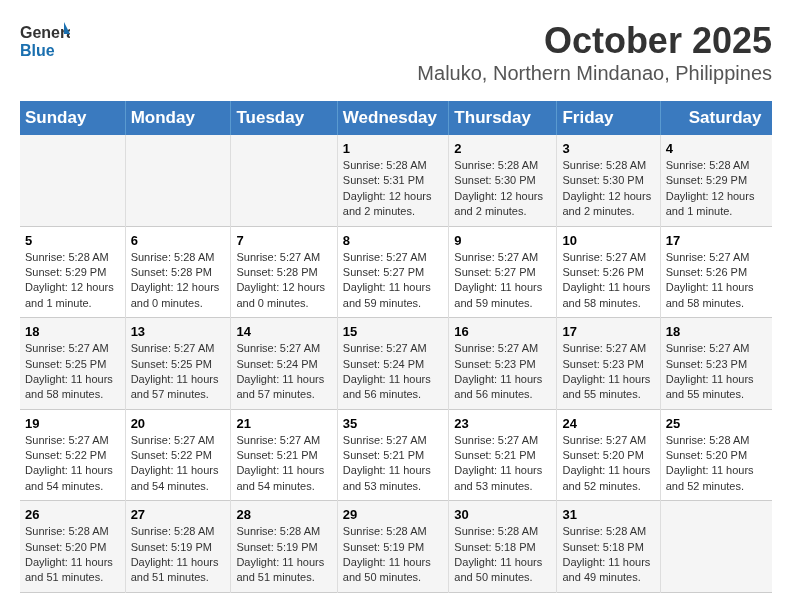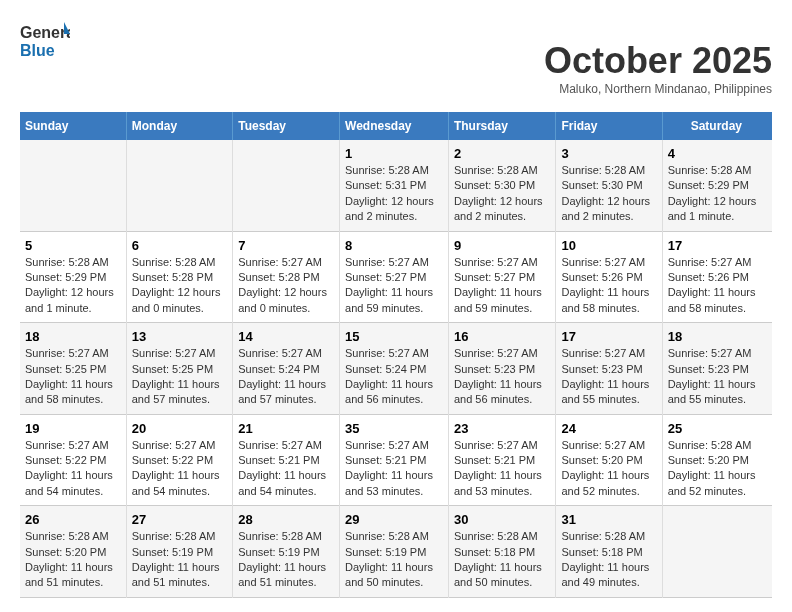--- a/index.html
+++ b/index.html
@@ -21,39 +21,38 @@
       flex-direction: column;
       align-items: flex-start;
     }
     .title-area {
       text-align: right;
     }
     .main-title {
       font-size: 36px;
       font-weight: bold;
       color: #333;
-      margin-top: 20px;
     }
     .subtitle {
-      font-size: 12px;
+      font-size: 20px;
       color: #555;
     }
     table {
       width: 100%;
       border-collapse: collapse;
       font-size: 11px;
     }
     thead tr {
       background: #3a7abf;
       color: #fff;
     }
     thead th {
       padding: 7px 5px;
       text-align: left;
-      font-size: 12px;
+      font-size: 17px;
       font-weight: bold;
       border-right: 1px solid #5a9ad0;
     }
     thead th:last-child { border-right: none; padding-left: 28px; }
     tbody tr {
       border-bottom: 1px solid #ccc;
     }
     tbody tr:nth-child(odd) { background: #f5f5f5; }
     tbody tr:nth-child(even) { background: #fff; }
     td {

